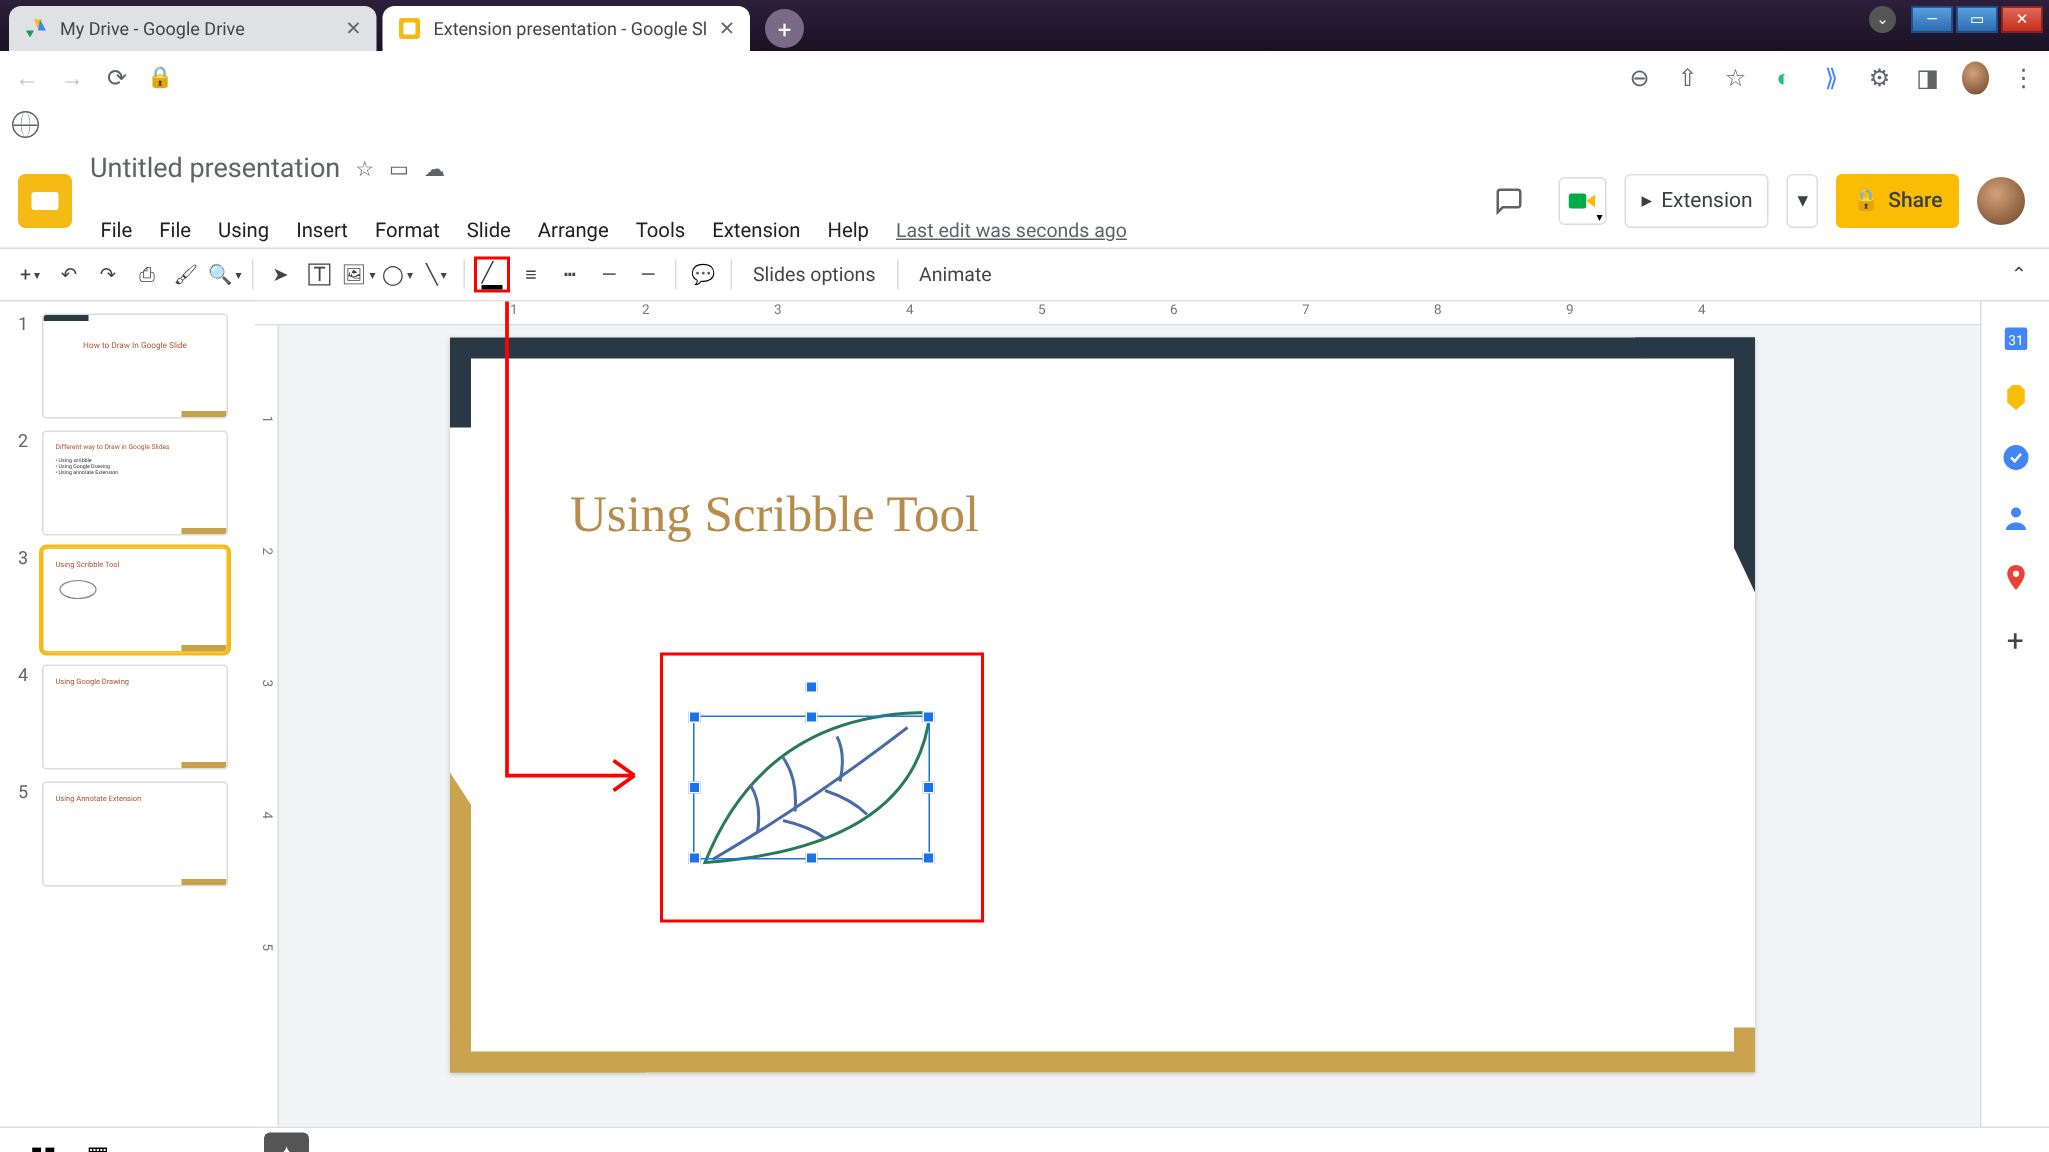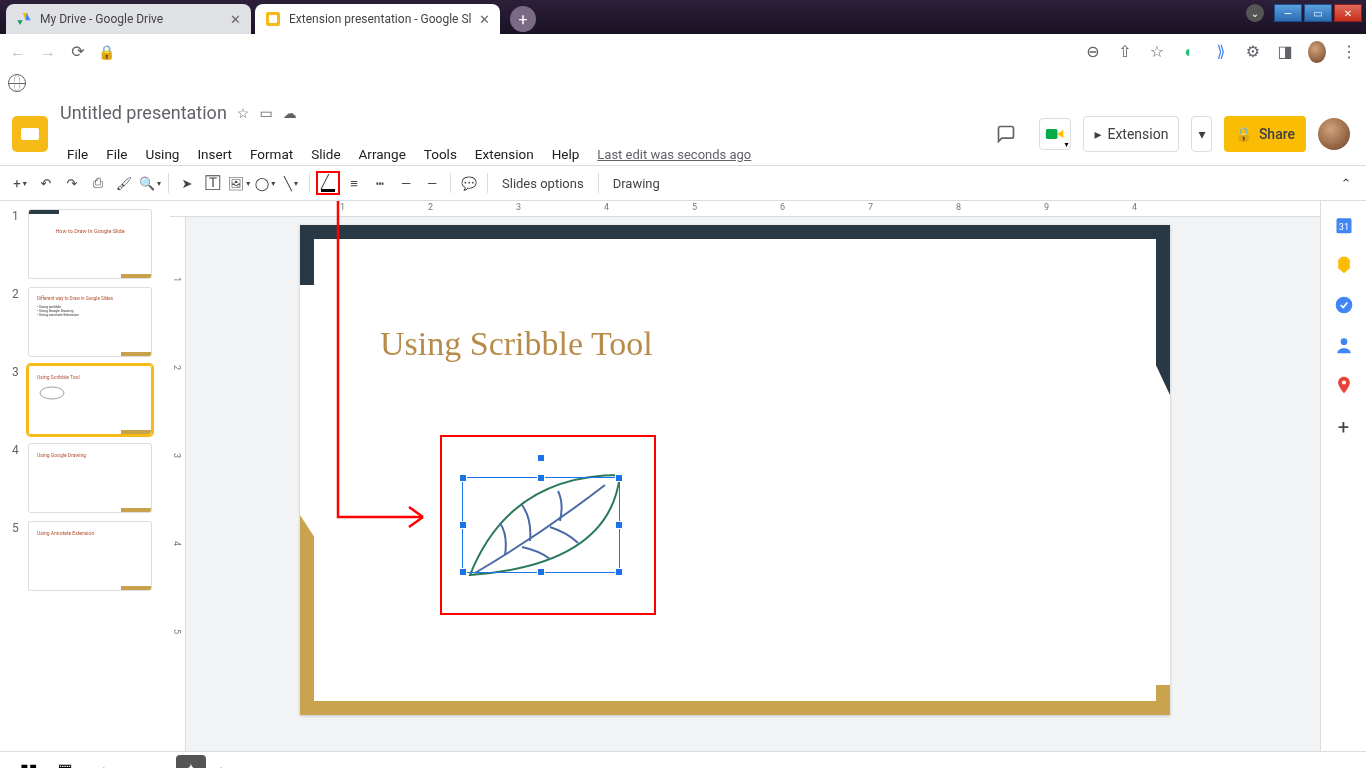--- a/index.html
+++ b/index.html
@@ -212,21 +212,21 @@
     </div>
   <div class="tb">≡</div>
   <div class="tb">┅</div>
   <div class="tb">—</div>
   <div class="tb">—</div>
   <div class="tb-sep"></div>
   <div class="tb">💬</div>
   <div class="tb-sep"></div>
   <div class="tb-text">Slides options</div>
   <div class="tb-sep"></div>
-  <div class="tb-text">Drawing</div>
+  <div class="tb-text">Animate</div>
   <div style="flex:1"></div>
   <div class="tb">⌃</div>
 </div>
 
 <div class="workspace">
   <div class="thumb-panel">
     <div class="thumb-row">
         <div class="thumb-num">1</div>
         <div class="thumb">
           <div class="bar-tl"></div>

